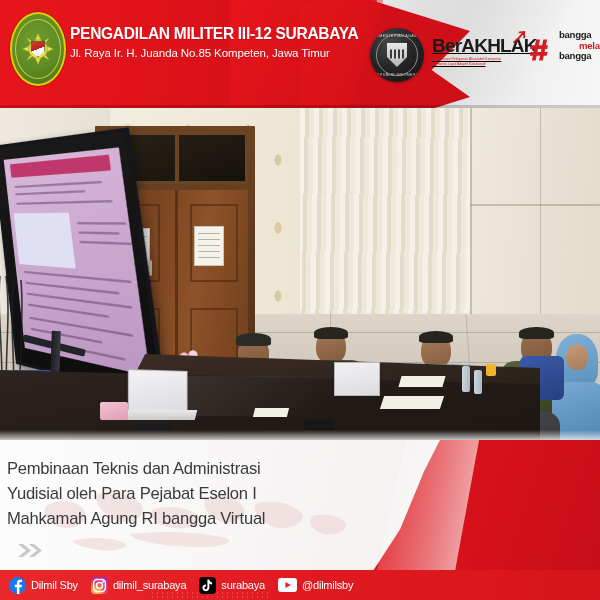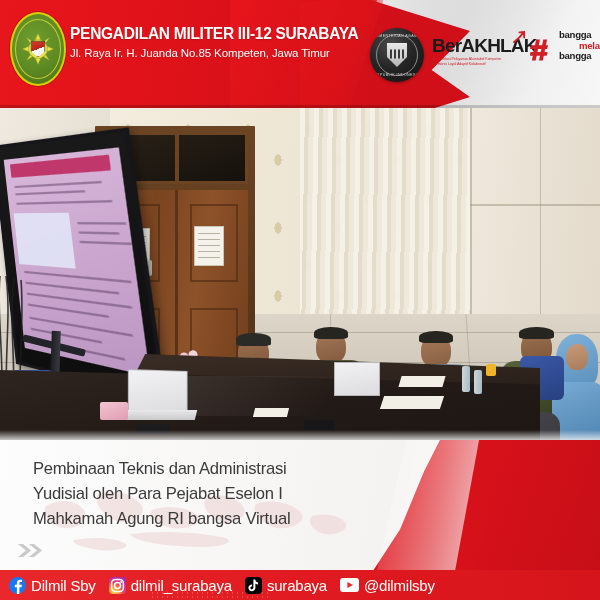--- a/index.html
+++ b/index.html
@@ -66,21 +66,21 @@
     background:radial-gradient(circle at 38% 30%, #4a4a4a 0%, #262626 45%, #111 100%);
     box-shadow:0 1px 3px rgba(0,0,0,0.35); overflow:hidden; }
   .seal-inner { position:absolute; left:6px; top:6px; right:6px; bottom:6px; border-radius:50%; border:1px solid #8d8d8d; }
   .seal-shield { position:absolute; left:50%; top:50%; transform:translate(-50%,-50%); width:20px; height:24px;
     background:linear-gradient(180deg,#e9e9e9,#b4b4b4); clip-path:polygon(0% 0%,100% 0%,100% 58%,50% 100%,0% 58%); }
   .seal-bars { position:absolute; left:50%; top:48%; transform:translate(-50%,-50%); width:14px; height:9px;
     background:repeating-linear-gradient(90deg,#3a3a3a 0 2px,#d9d9d9 2px 4px); }
   .seal-t { position:absolute; width:100%; text-align:center; font-size:3.6px; color:#d8d8d8; letter-spacing:0.4px; }
 
   
-  .berakhlak { position:absolute; left:432px; top:36px; width:96px; }
+  .berakhlak { position:absolute; left:432px; top:36px; width:96px;text-decoration:underline; }
   .ber-word { font-size:19px; font-weight:bold; color:#1b1b1b; letter-spacing:-0.8px; line-height:1; white-space:nowrap; }
   .ber-word .ak { color:#1b1b1b; }
   .ber-swoosh { position:absolute; left:81px; top:-5px; width:13px; height:13px; }
   .ber-sub { margin-top:2px; font-size:3.6px; line-height:1.5; letter-spacing:-0.05px; white-space:nowrap; }
   .ber-sub .c1{color:#d11f26;}
 
   
   .bmb { position:absolute; left:530px; top:30px; width:70px; display:flex; align-items:flex-end; gap:10px; }
   .bmb-hash { width:19px; height:24px; flex:none; }
   .bmb-txt { font-size:9.6px; line-height:1.12; font-weight:bold; letter-spacing:-0.3px; }
@@ -172,33 +172,33 @@
     position:absolute; right:-10px; top:-16px; width:300px; height:170px;
     background:linear-gradient(108deg,#ef2026 0%, #df1319 30%, #d2101a 65%, #c50e16 100%);
     clip-path: polygon(46% 0%, 100% 0%, 100% 100%, 16% 100%, 30% 62%, 38% 28%);
   }
   .cap-red-soft {
     position:absolute; right:118px; top:-16px; width:120px; height:170px;
     background:linear-gradient(100deg, rgba(255,255,255,0.0) 0%, rgba(255,255,255,0.5) 60%, rgba(255,255,255,0.9) 100%);
     clip-path: polygon(40% 0%, 100% 0%, 74% 100%, 8% 100%);
     opacity:0.85;
   }
-  .cap-text { position:absolute; left:33px; top:16px; width:350px; }
+  .cap-text { position:absolute; left:7px; top:16px; width:350px; }
   .cap-line { font-size:16.6px; color:#3b3b3b; line-height:1.52; letter-spacing:-0.25px; white-space:nowrap; }
   .bijak { position:absolute; left:18px; top:104px; display:flex; align-items:center; gap:7px; }
   .chevrons { width:26px; height:13px; flex:none; }
   .bijak-txt { font-size:11.6px; color:#4a4a4a; letter-spacing:-0.1px; white-space:nowrap; }
   .bijak-txt b { color:#2d2d2d; font-weight:bold; }
 
   
   .footer { position:absolute; left:0; top:570px; width:600px; height:30px;
     background:linear-gradient(95deg,#e8282c 0%, #e01a20 50%, #d5151b 100%);
     display:flex; align-items:center; padding-left:9px; gap:13px; }
   .sm { display:flex; align-items:center; gap:5px; }
-  .sm-label { font-size:15px; color:#ffffff; letter-spacing:-0.2px; white-space:nowrap; }
+  .sm-label { font-size:11px; color:#ffffff; letter-spacing:-0.2px; white-space:nowrap; }
   .ic { width:17px; height:17px; flex:none; border-radius:4px; position:relative; }
   .ic-fb { background:#1877f2; border-radius:50%; }
   .ic-ig { background:
       radial-gradient(circle at 28% 88%, #fdd44b 0%, #f7a23b 22%, #e8455e 48%, #c32aa3 70%, #7b35c9 100%); }
   .ic-tt { background:#010101; }
   .ic-yt { background:#ffffff; border-radius:4px; }
   .ic-web { background:radial-gradient(circle at 38% 32%, #5ba6e8, #1f63b8); border-radius:50%; }
   .footer-dots { position:absolute; left:150px; bottom:1px; width:120px; height:8px;
     background:radial-gradient(circle, rgba(255,255,255,0.35) 0.6px, transparent 0.7px);
     background-size:5px 4px; opacity:0.55; }
@@ -450,21 +450,21 @@
         <path d="M282 62 C296 58, 312 62, 316 70 C318 76, 306 82, 294 80 C284 78, 276 68, 282 62 Z"></path>
         <path d="M44 86 C64 82, 88 84, 96 90 C100 94, 84 98, 68 96 C56 94, 40 90, 44 86 Z"></path>
       </g>
     </svg>
     <div class="cap-red"></div>
     <div class="cap-red-soft"></div>
 
     <div class="cap-text">
       <div class="cap-line">Pembinaan Teknis dan Administrasi</div>
       <div class="cap-line">Yudisial oleh Para Pejabat Eselon I</div>
-      <div class="cap-line">Mahkamah Agung RI bangsa Virtual</div>
+      <div class="cap-line">Mahkamah Agung RI bangga Virtual</div>
     </div>
 
     <div class="bijak">
       <svg class="chevrons" viewBox="0 0 26 13">
         <g fill="#c9c9c9">
           <path d="M0 0 L8 6.5 L0 13 L5 13 L13 6.5 L5 0 Z"></path>
           <path d="M11 0 L19 6.5 L11 13 L16 13 L24 6.5 L16 0 Z"></path>
         </g>
       </svg>
     </div>

